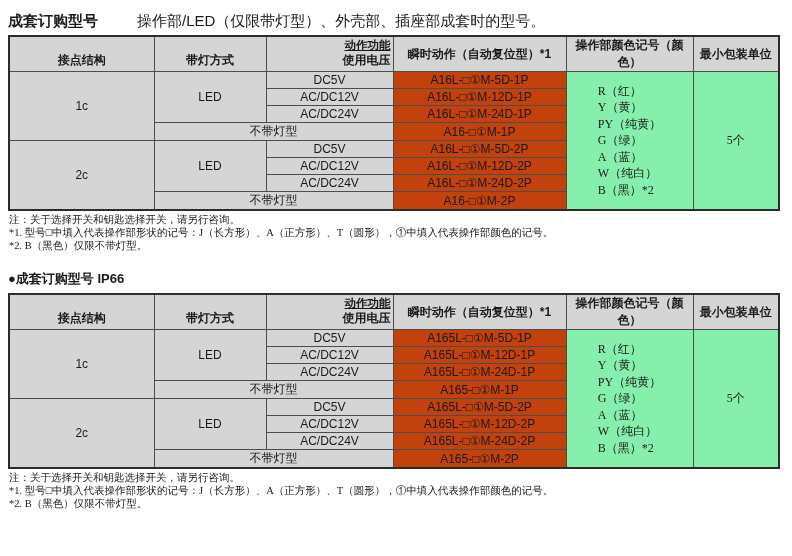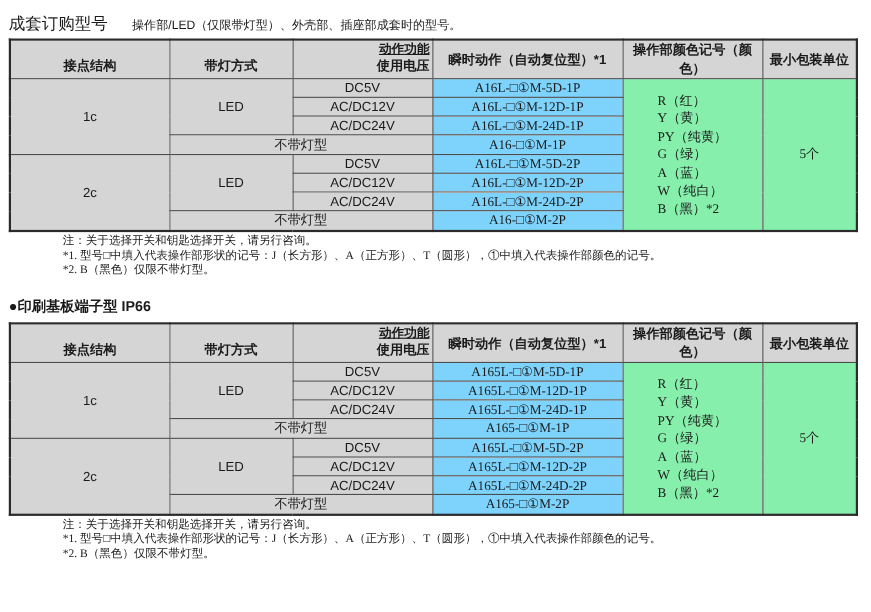--- a/index.html
+++ b/index.html
@@ -6,51 +6,51 @@
   html, body { width: 792px; height: 556px; background: #ffffff; overflow: hidden; }
   body { font-family: "Liberation Sans", sans-serif; color: #1a1a1a; }
   .page { padding: 5px 8px 0 8px; }
 
   
   .title-block { border-bottom: 2px solid #1f1f1f; padding: 2px 0 3px 0; }
   .page-title { font-size: 17px; font-weight: bold; letter-spacing: 0.5px; }
 
   
   .subtitle-row { display: flex; align-items: baseline; margin: 7px 0 4px 0; }
-  .order-label { font-size: 15px; font-weight: normal; }
-  .order-desc { font-size: 11px; margin-left: 22px; }
+  .order-label { font-size: 15px; font-weight: bold; }
+  .order-desc { font-size: 15px; margin-left: 39px; }
 
   .section-heading { font-size: 13px; font-weight: bold; margin: 4px 0 5px 0; }
 
   
   table.spec { border-collapse: collapse; table-layout: fixed; width: 770px;
                font-size: 12px; border: 2px solid #2b2b2b; }
   table.spec td { border: 1px solid #4d4d4d; text-align: center; overflow: hidden; }
   td.g  { background: #d5d5d5; }
   td.w  { background: #86efac; }
-  td.m  { background: #7dd3fc; border: 2px solid #000000; font-size: 12px; font-family: Liberation Serif, serif; }
+  td.m  { background: #c2410c; border: 2px solid #000000; font-size: 12px; }
   tr.hdr td { height: 33px; font-weight: bold; font-size: 12px; }
   tr.body-row td { height: 17px; }
   td.vbottom { vertical-align: bottom; padding-bottom: 2px; margin-top: 34px; }
   td.vmid { vertical-align: middle; }
 
   
   td.hsplit { vertical-align: top; padding: 1px 2px 2px 2px; }
   td.hsplit .fn { text-align: right; font-size: 11.5px; line-height: 14px; text-decoration: underline; }
   td.hsplit .vl { text-align: right; font-size: 12px; line-height: 15px; margin-top: 1px; }
 
   
   td.colorcell { vertical-align: middle; font-family: "Liberation Serif", serif; }
   .colorlist { display: inline-block; text-align: left; font-size: 12px; line-height: 16.5px; }
   td.pkgcell { font-family: "Liberation Serif", serif; font-size: 12px; }
 
   
   .notes { margin: 3px 0 0 1px; font-family: "Liberation Serif", serif;
            font-size: 10.5px; line-height: 12px; }
-  .note { white-space: nowrap; margin-bottom: 1px; margin-left: 48px; }
+  .note { white-space: nowrap; margin-bottom: 1px; }
 
   .section-gap { height: 13px; }
 </style>
 </head>
 <body>
 
 <div class="page">
 
 
   <div class="subtitle-row">
@@ -132,21 +132,21 @@
   </table>
 
   <div class="notes">
     <div class="note">注：关于选择开关和钥匙选择开关，请另行咨询。</div>
     <div class="note">*1. 型号□中填入代表操作部形状的记号：J（长方形）、A（正方形）、T（圆形），①中填入代表操作部颜色的记号。</div>
     <div class="note">*2. B（黑色）仅限不带灯型。</div>
   </div>
 
   <div class="section-gap"></div>
 
-  <div class="section-heading">●印刷基板端子型 IP66</div>
+  <div class="section-heading">●成套订购型号 IP66</div>
 
   <table class="spec">
     <colgroup>
       <col style="width:145px">
         <col style="width:112px">
         <col style="width:127px">
       <col style="width:173px">
         <col style="width:127px">
         <col style="width:86px">
     </colgroup>

